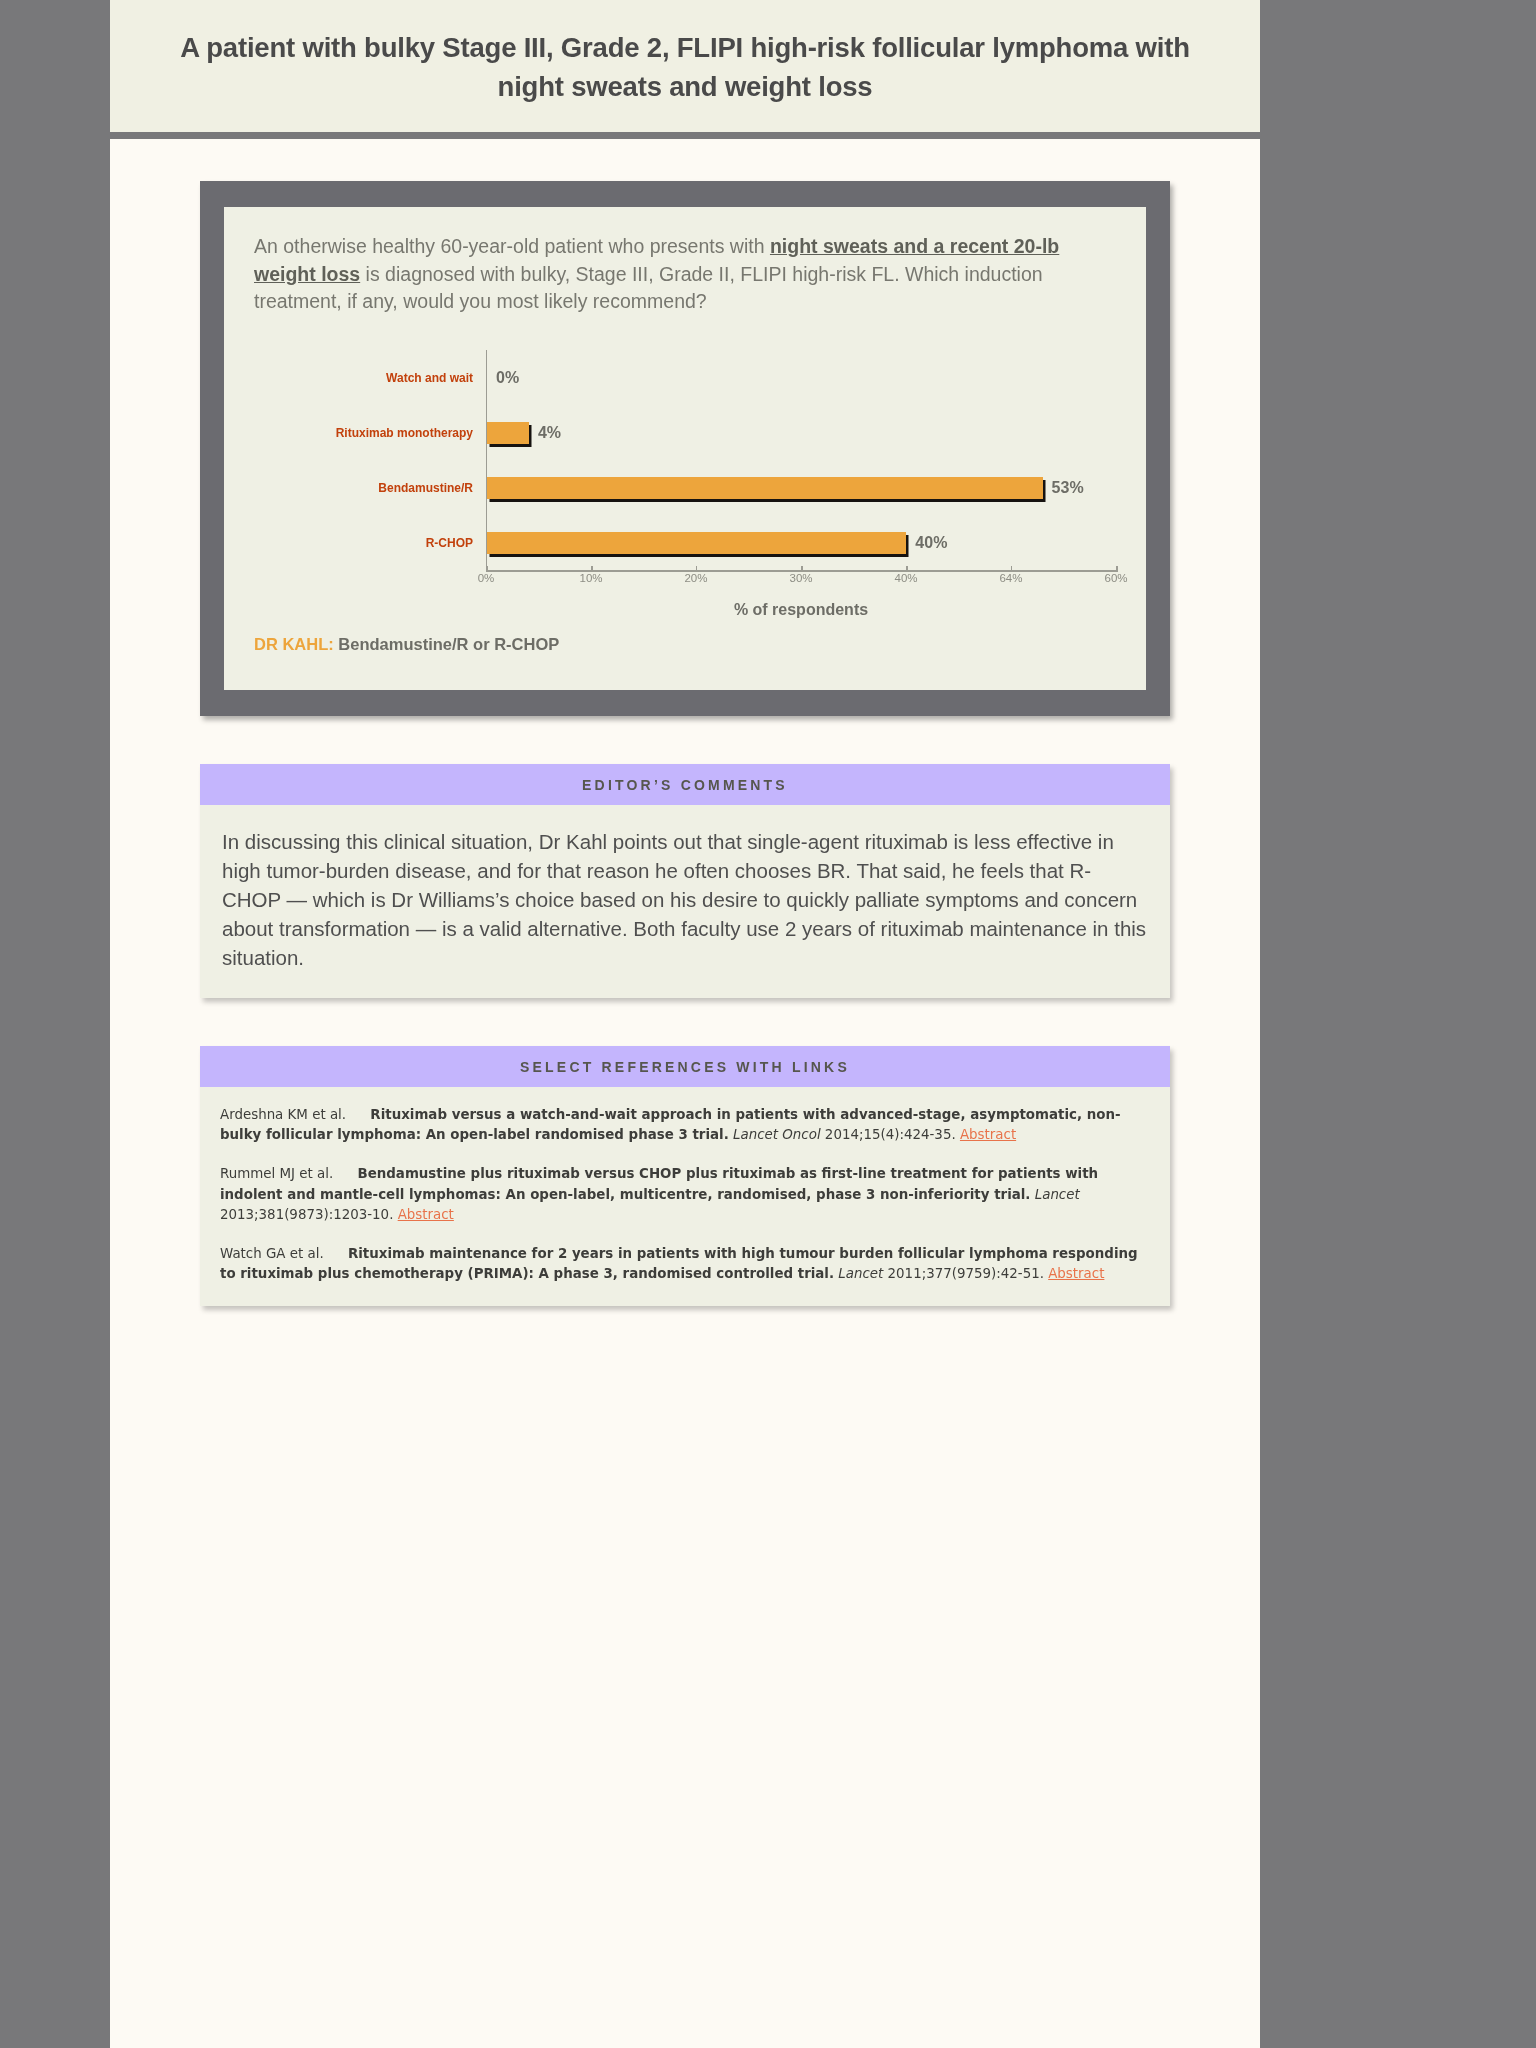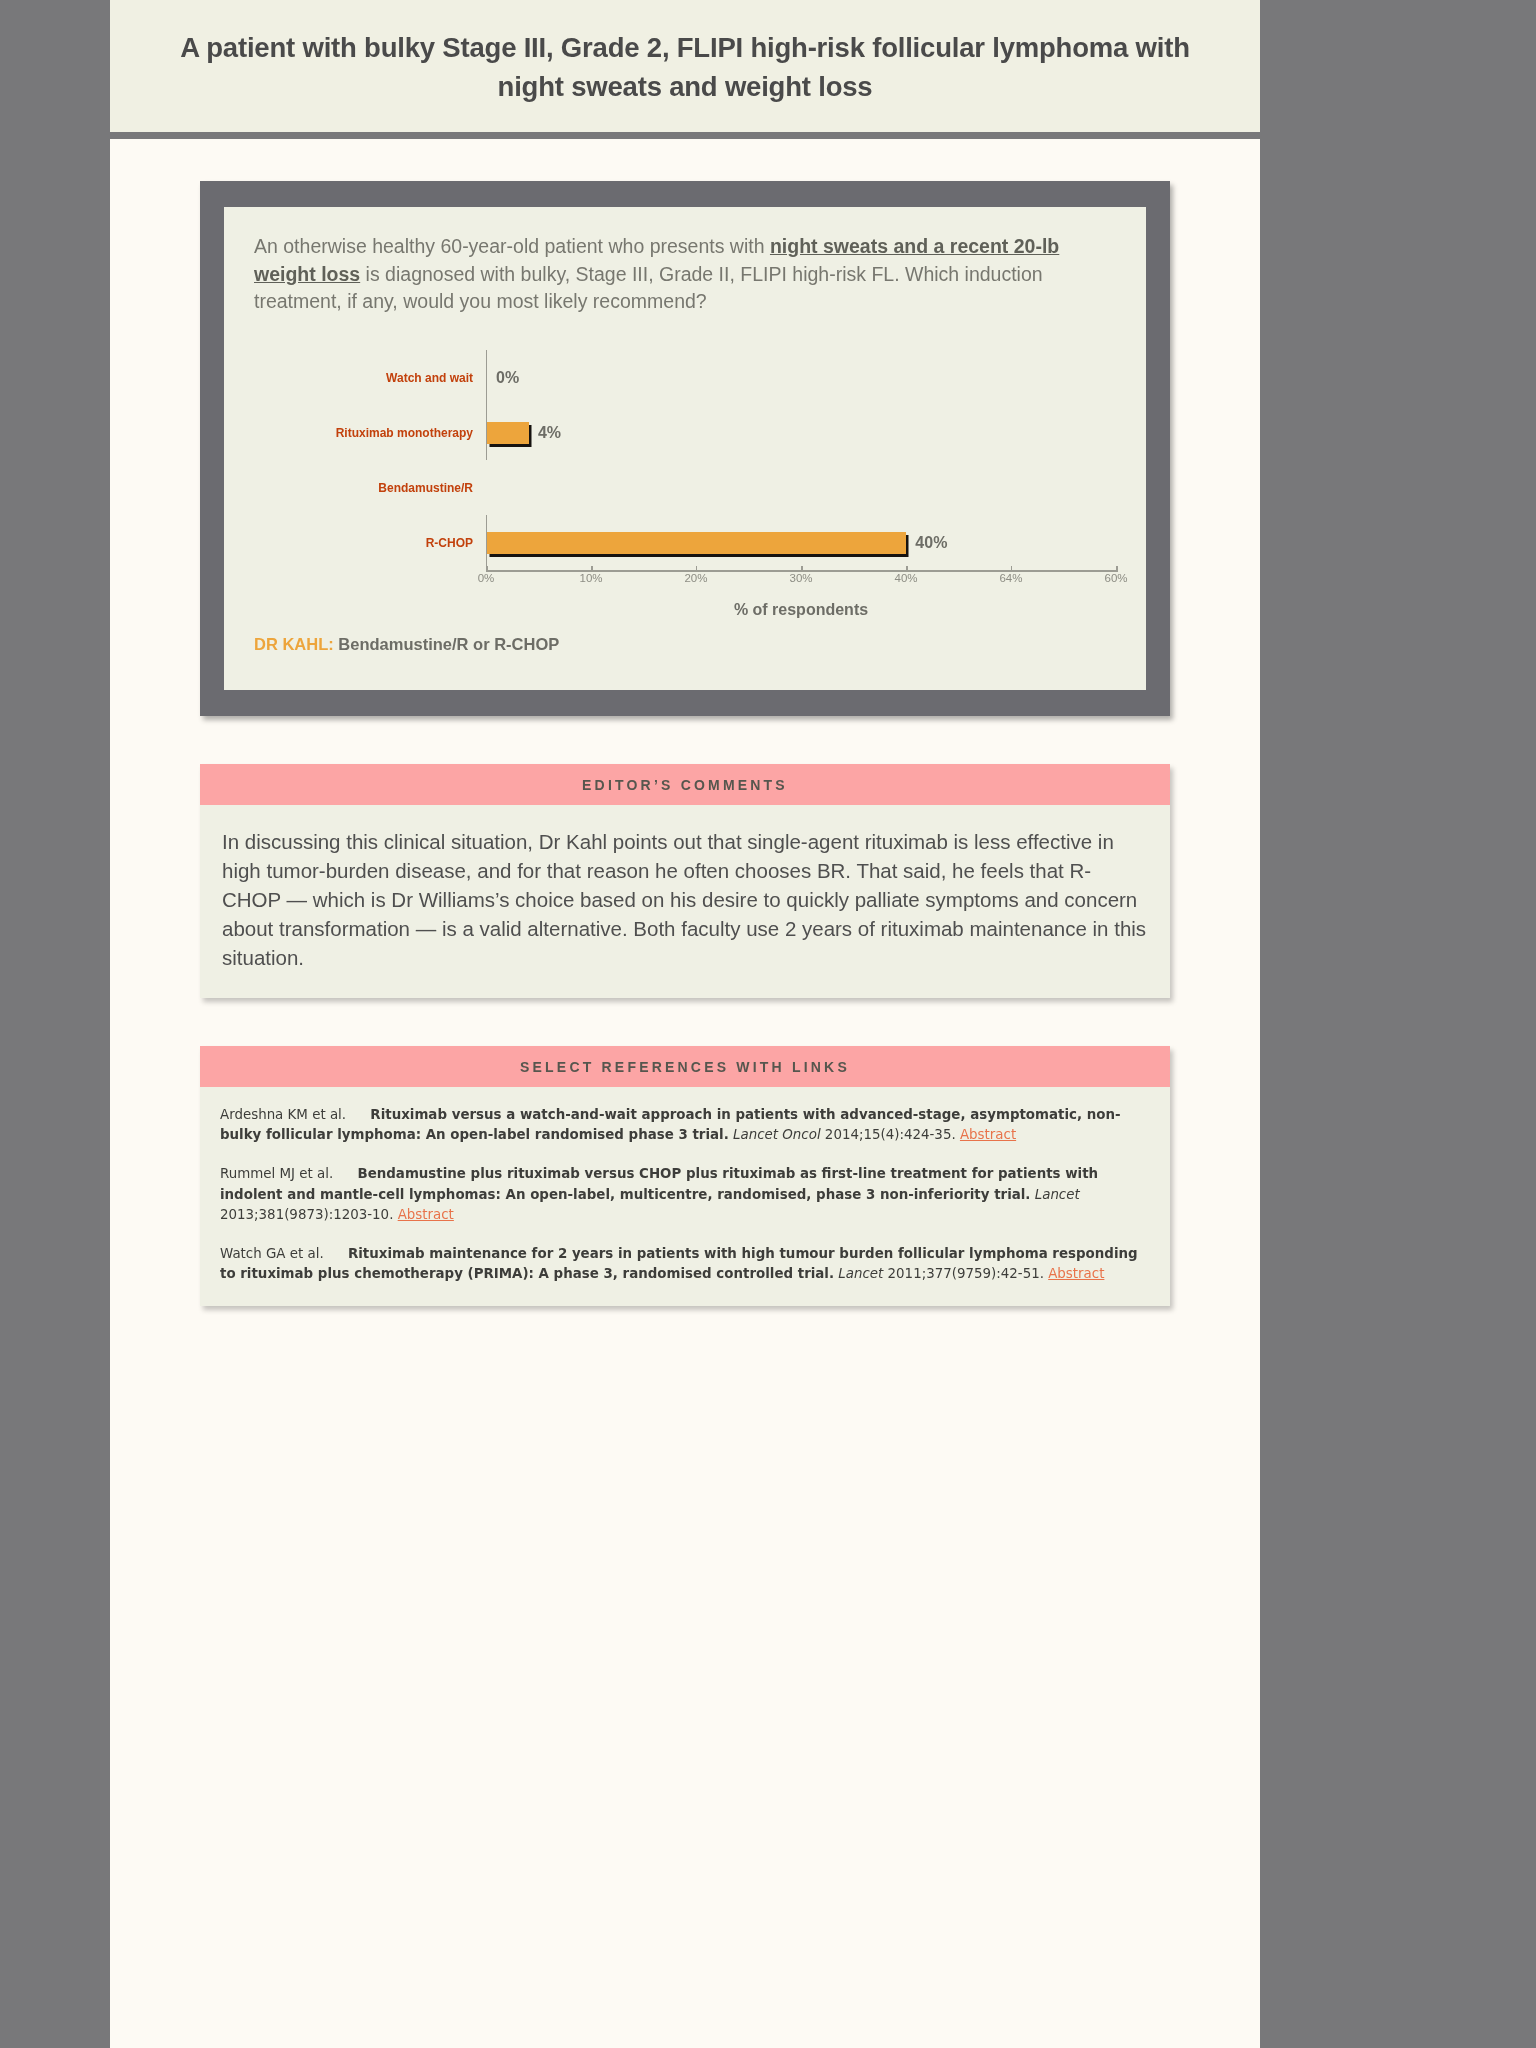--- a/index.html
+++ b/index.html
@@ -95,21 +95,21 @@
   .faculty { margin-top:16px; }
   .fac-line { font-size:16.5px; font-weight:bold; color:#6d6d66; margin-bottom:12px; }
   .fac-name { color:#eda53c; }
 
   
   .card {
     margin:48px 90px 0 90px;
     box-shadow:3px 4px 5px rgba(0,0,0,.22);
   }
   .card-head {
-    background:#fca5a5; text-align:center;
+    background:#c4b5fd; text-align:center;
     padding:13px 0 12px 0;
     font-size:14px; font-weight:bold; color:#56564e;
     letter-spacing:3.2px;
   }
   .card-body { background:#eff0e4; padding:22px 22px 26px 22px; }
   .comment-text {
     margin:0; font-size:20.5px; line-height:1.42; color:#4f4f4f;
   }
 
   
@@ -153,20 +153,26 @@
               <div class="row-label">Rituximab monotherapy</div>
               <div class="plot">
                 <div class="bar-wrap">
                   <div class="bar" style="width: 6.66667%; background: rgb(237, 165, 60);"></div>
                   <div class="bar-val">4%</div>
                 </div>
               </div>
             </div>
             <div class="row">
               <div class="row-label">Bendamustine/R</div>
+              <div class="plot">
+                <div class="bar-wrap">
+                  <div class="bar" style="width: 88.3333%; background: rgb(237, 165, 60);"></div>
+                  <div class="bar-val">53%</div>
+                </div>
+              </div>
             </div>
             <div class="row">
               <div class="row-label">R-CHOP</div>
               <div class="plot">
                 <div class="bar-wrap">
                   <div class="bar" style="width: 66.6667%; background: rgb(237, 165, 60);"></div>
                   <div class="bar-val">40%</div>
                 </div>
               </div>
             </div>

